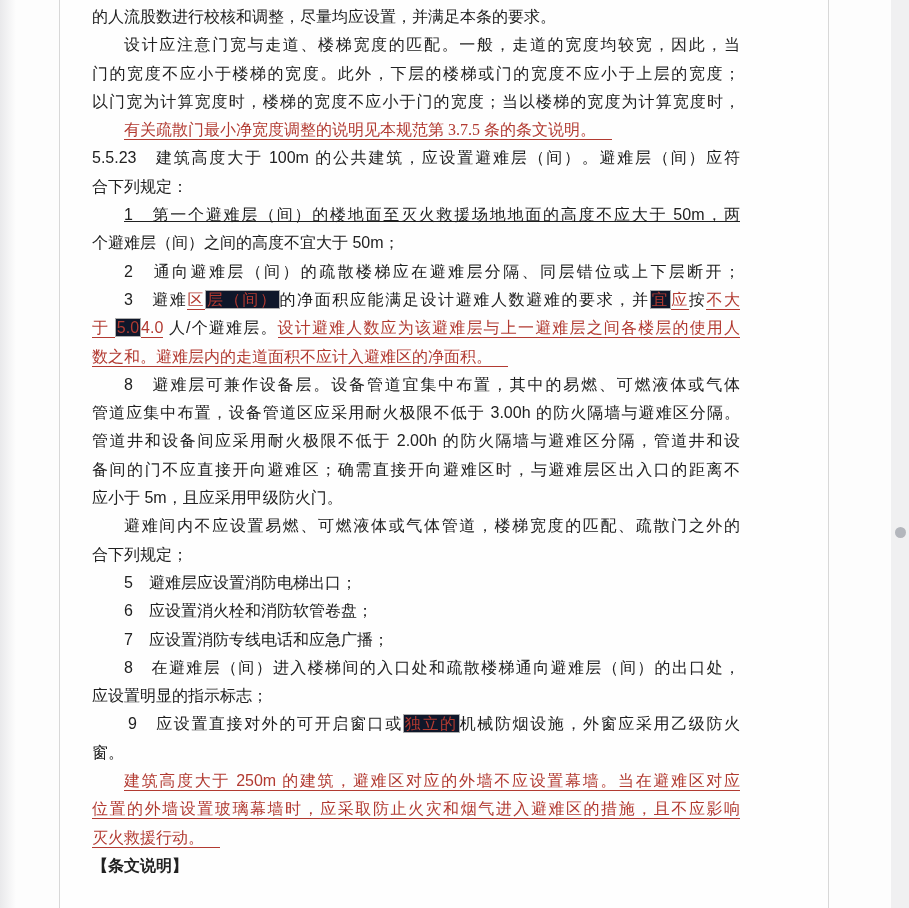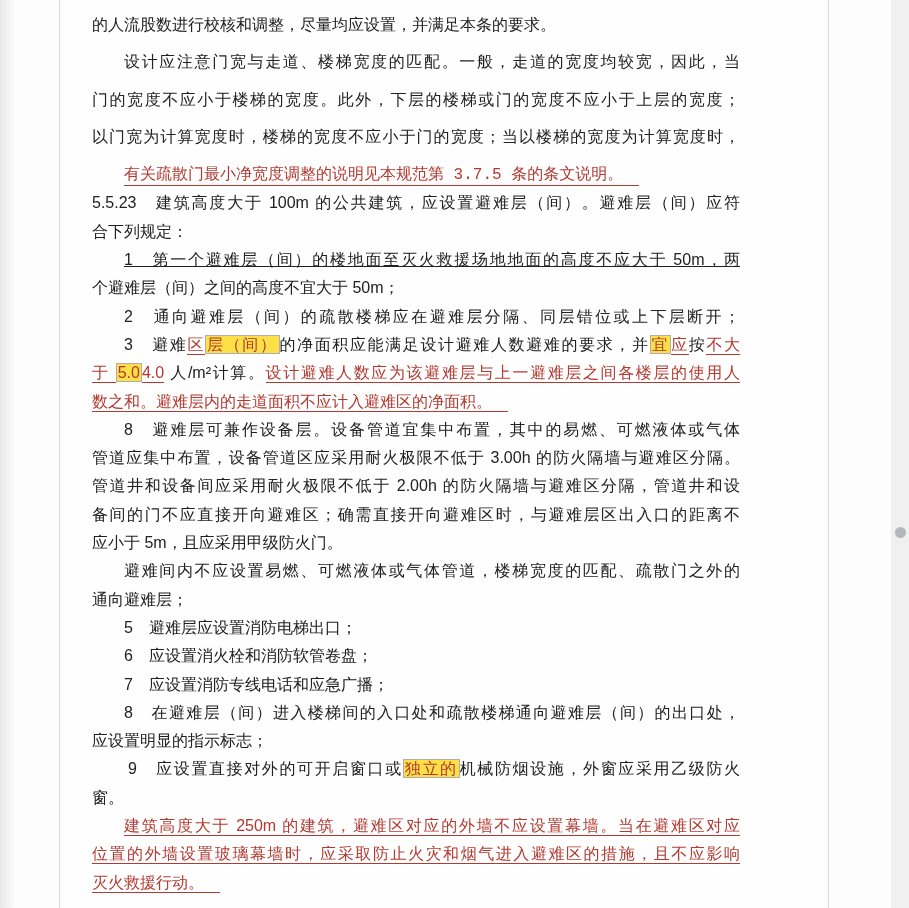--- a/index.html
+++ b/index.html
@@ -26,32 +26,32 @@
     color:var(--ink,#212121);
   }
   .line{
     height:28.3px;line-height:28.3px;font-size:16px;
     overflow:visible;white-space:nowrap;
   }
   .line.j{
     white-space:normal;
     text-align:justify;text-align-last:justify;
   }
-  .song{font-family:Liberation Mono, monospace;margin-top:9px;}
+  .song{font-family:Liberation Serif, serif;}
   .hei{font-family:"Liberation Sans","DejaVu Sans",sans-serif;}
   .run-n{color:inherit;}
   .run-r{
     color:var(--red,#b23a31);
     border-bottom:1px solid var(--red,#b23a31);
     padding-bottom:1px;
   }
   .run-d{
     color:var(--red,#b23a31);
     border:1px solid var(--boxb,#aeaeae);
-    background:#fde047;
+    background:#0f172a;
     padding:0 1px;
   }
   .scroll-strip{
     position:absolute;right:0;top:0;width:18px;height:908px;
     background:var(--strip,#f0f0f1);z-index:4;
   }
   .scroll-dot{
     position:absolute;left:3.5px;top:527px;width:11px;height:11px;
     border-radius:50%;background:var(--dot,#b3b6bc);
   }
@@ -67,29 +67,29 @@
       <div class="line song j" style="padding-left: 32px;"><span class="run-n">设计应注意门宽与走道、楼梯宽度的匹配。一般，走道的宽度均较宽，因此，当</span></div>
       <div class="line song j"><span class="run-n">门的宽度不应小于楼梯的宽度。此外，下层的楼梯或门的宽度不应小于上层的宽度；</span></div>
       <div class="line song j"><span class="run-n">以门宽为计算宽度时，楼梯的宽度不应小于门的宽度；当以楼梯的宽度为计算宽度时，</span></div>
       <div class="line song" style="padding-left: 32px;"><span class="run-r">有关疏散门最小净宽度调整的说明见本规范第 3.7.5 条的条文说明。</span><span class="run-r">　</span></div>
       <div class="line hei j"><span class="run-n">5.5.23　建筑高度大于 100m 的公共建筑，应设置避难层（间）。避难层（间）应符</span></div>
       <div class="line hei"><span class="run-n">合下列规定：</span></div>
       <div class="line hei j" style="padding-left: 32px; text-decoration: underline;"><span class="run-n">1　第一个避难层（间）的楼地面至灭火救援场地地面的高度不应大于 50m，两</span></div>
       <div class="line hei"><span class="run-n">个避难层（间）之间的高度不宜大于 50m；</span></div>
       <div class="line hei j" style="padding-left: 32px;"><span class="run-n">2　通向避难层（间）的疏散楼梯应在避难层分隔、同层错位或上下层断开；</span></div>
       <div class="line hei j" style="padding-left: 32px;"><span class="run-n">3　避难</span><span class="run-r">区</span><span class="run-d">层（间）</span><span class="run-n">的净面积应能满足设计避难人数避难的要求，并</span><span class="run-d">宜</span><span class="run-r">应</span><span class="run-n">按</span><span class="run-r">不大</span></div>
-      <div class="line hei j"><span class="run-r">于 </span><span class="run-d">5.0</span><span class="run-r">4.0</span><span class="run-n"> 人/m²计算。</span><span class="run-r">设计避难人数应为该避难层与上一避难层之间各楼层的使用人</span></div>
+      <div class="line hei j"><span class="run-r">于 </span><span class="run-d">5.0</span><span class="run-r">4.0</span><span class="run-n"> 人/个避难层。</span><span class="run-r">设计避难人数应为该避难层与上一避难层之间各楼层的使用人</span></div>
       <div class="line hei"><span class="run-r">数之和。避难层内的走道面积不应计入避难区的净面积。</span><span class="run-r">　</span></div>
       <div class="line hei j" style="padding-left: 32px;"><span class="run-n">8　避难层可兼作设备层。设备管道宜集中布置，其中的易燃、可燃液体或气体</span></div>
       <div class="line hei j"><span class="run-n">管道应集中布置，设备管道区应采用耐火极限不低于 3.00h 的防火隔墙与避难区分隔。</span></div>
       <div class="line hei j"><span class="run-n">管道井和设备间应采用耐火极限不低于 2.00h 的防火隔墙与避难区分隔，管道井和设</span></div>
       <div class="line hei j"><span class="run-n">备间的门不应直接开向避难区；确需直接开向避难区时，与避难层区出入口的距离不</span></div>
       <div class="line hei"><span class="run-n">应小于 5m，且应采用甲级防火门。</span></div>
       <div class="line hei j" style="padding-left: 32px;"><span class="run-n">避难间内不应设置易燃、可燃液体或气体管道，楼梯宽度的匹配、疏散门之外的</span></div>
-      <div class="line hei"><span class="run-n">通向避难层；</span></div>
+      <div class="line hei"><span class="run-n">合下列规定；</span></div>
       <div class="line hei" style="padding-left: 32px;"><span class="run-n">5　避难层应设置消防电梯出口；</span></div>
       <div class="line hei" style="padding-left: 32px;"><span class="run-n">6　应设置消火栓和消防软管卷盘；</span></div>
       <div class="line hei" style="padding-left: 32px;"><span class="run-n">7　应设置消防专线电话和应急广播；</span></div>
       <div class="line hei j" style="padding-left: 32px;"><span class="run-n">8　在避难层（间）进入楼梯间的入口处和疏散楼梯通向避难层（间）的出口处，</span></div>
       <div class="line hei"><span class="run-n">应设置明显的指示标志；</span></div>
       <div class="line hei j" style="padding-left: 36px;"><span class="run-n">9　应设置直接对外的可开启窗口或</span><span class="run-d">独立的</span><span class="run-n">机械防烟设施，外窗应采用乙级防火</span></div>
       <div class="line hei"><span class="run-n">窗。</span></div>
       <div class="line hei j" style="padding-left: 32px;"><span class="run-r">建筑高度大于 250m 的建筑，避难区对应的外墙不应设置幕墙。当在避难区对应</span></div>
       <div class="line hei j"><span class="run-r">位置的外墙设置玻璃幕墙时，应采取防止火灾和烟气进入避难区的措施，且不应影响</span></div>
       <div class="line hei"><span class="run-r">灭火救援行动。</span><span class="run-r">　</span></div>

